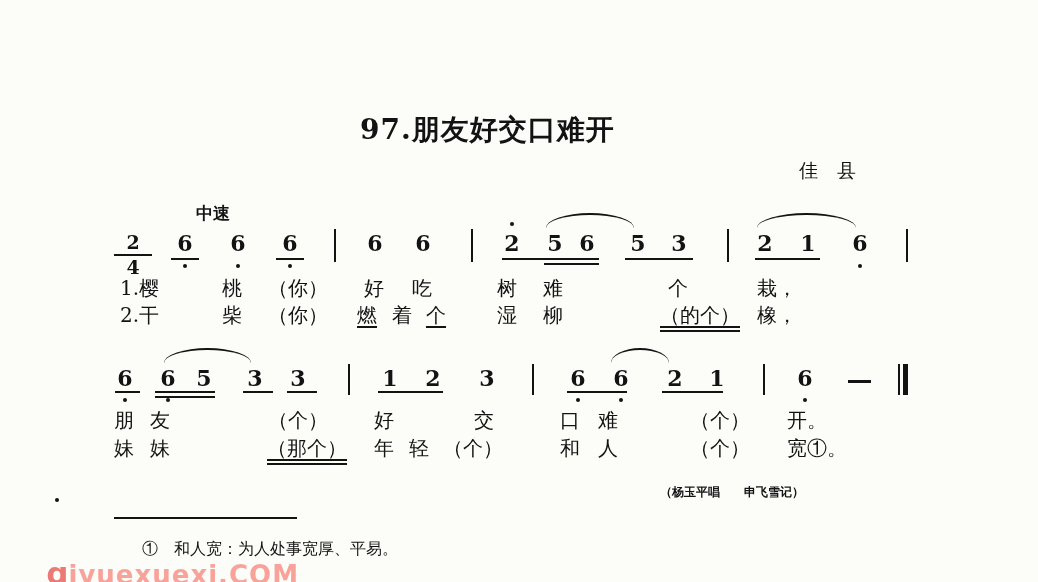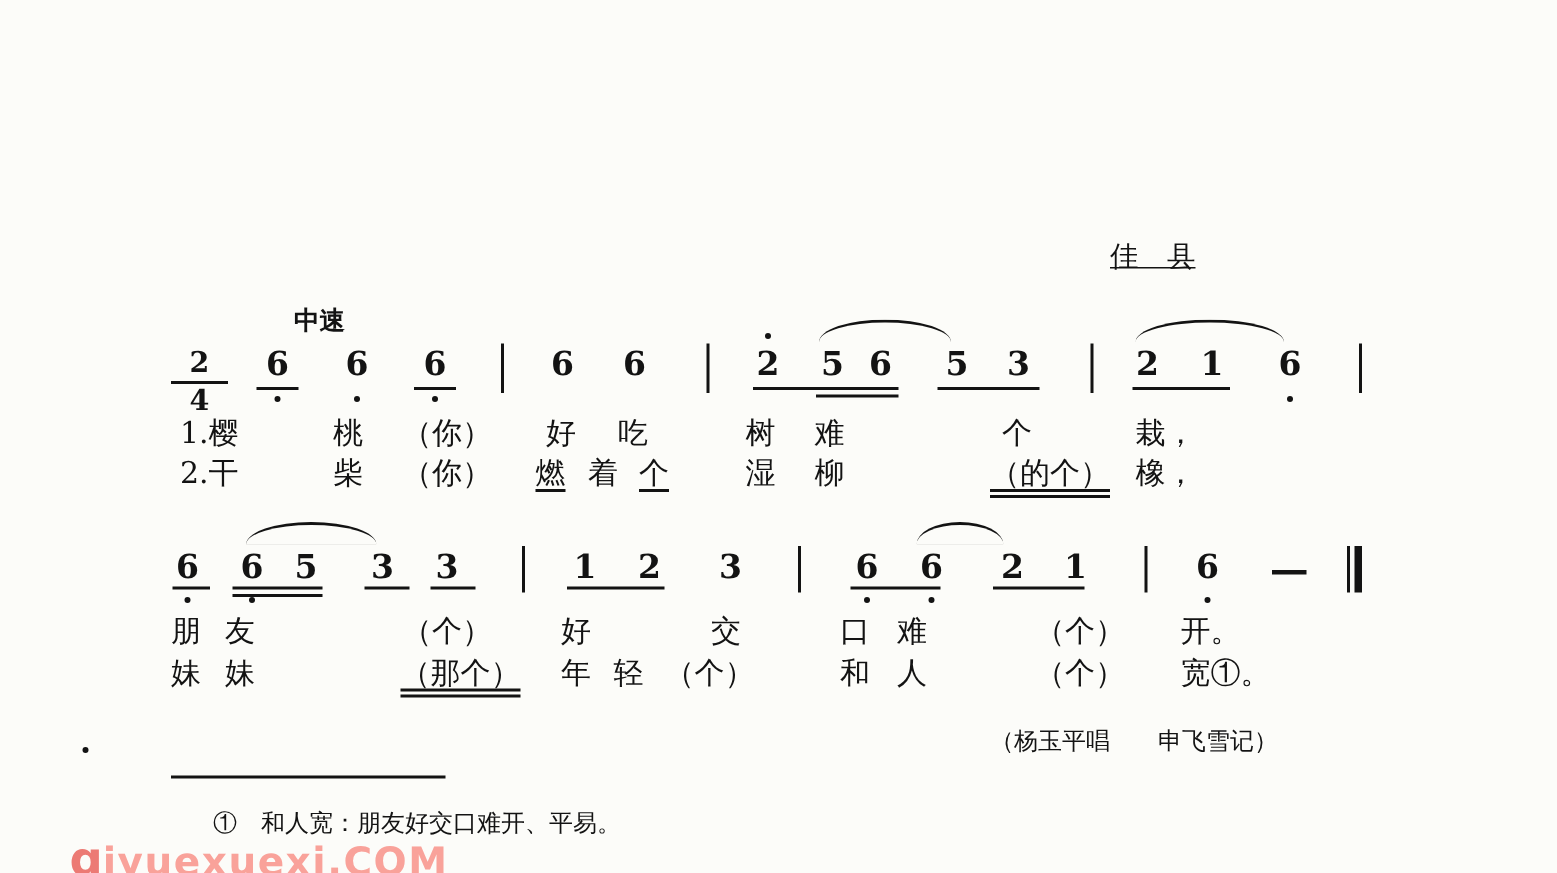--- a/index.html
+++ b/index.html
@@ -24,47 +24,48 @@
   .beam{position:absolute;height:2px;background:#131313;}
   .odot{position:absolute;width:4px;height:4px;background:#131313;border-radius:50%;transform:translateX(-50%);}
   .slur{position:absolute;height:13px;border-top:2px solid #131313;
         border-radius:100% 100% 0 0/200% 200% 0 0;}
   .dash{position:absolute;height:3px;background:#131313;}
   
   .lyr{position:absolute;font-size:20px;color:#131313;white-space:pre;line-height:1.1;}
   .lyr.u1{border-bottom:2px solid #131313;}
   .lyr.u2{border-bottom:6px double #131313;}
   
-  .attribution{font-size:16px;}
+  .attribution{font-size:12px;font-weight:bold;}
   .footrule{height:2px;background:#131313;}
   .footnote{font-size:16px;z-index:3;}
   .straydot{width:4px;height:4px;background:#131313;border-radius:50%;}
   
   .wm{z-index:1;font-family:"DejaVu Sans","Liberation Sans",sans-serif;font-weight:700;}
   .wm .lead{font-size:31px;color:#ec7a74;}
   .wm .rest{font-size:26px;color:#f9a29a;letter-spacing:1px;}
 </style>
 </head>
 <body>
 
 <div id="page">
 
+  <div class="abs title" style="left:360px;top:111px;">97.朋友好交口难开</div>
 
 
-  <div class="abs region" style="left:740px;top:158px;text-decoration:underline;">佳　县</div>
+  <div class="abs region" style="left:799px;top:158px;">佳　县</div>
   <div class="abs tempo" style="left:196px;top:202px;">中速</div>
 
   <div class="abs ts-num" style="left:133px;top:231px;">2</div>
   <div class="abs ts-line" style="left:114px;top:254px;width:38px;"></div>
   <div class="abs ts-den" style="left:133px;top:256px;">4</div>
 
   <div id="score-layer" class="abs" style="left:0;top:0;width:1038px;height:582px;"><div class="nd" style="left: 185px; top: 232px;">6</div><div class="odot" style="left: 185px; top: 264px;"></div><div class="nd" style="left: 238px; top: 232px;">6</div><div class="odot" style="left: 238px; top: 264px;"></div><div class="nd" style="left: 290px; top: 232px;">6</div><div class="odot" style="left: 290px; top: 264px;"></div><div class="nd" style="left: 375px; top: 232px;">6</div><div class="nd" style="left: 423px; top: 232px;">6</div><div class="nd" style="left: 512px; top: 232px;">2</div><div class="odot" style="left: 512px; top: 222px;"></div><div class="nd" style="left: 555px; top: 232px;">5</div><div class="nd" style="left: 587px; top: 232px;">6</div><div class="nd" style="left: 638px; top: 232px;">5</div><div class="nd" style="left: 679px; top: 232px;">3</div><div class="nd" style="left: 765px; top: 232px;">2</div><div class="nd" style="left: 808px; top: 232px;">1</div><div class="nd" style="left: 860px; top: 232px;">6</div><div class="odot" style="left: 860px; top: 264px;"></div><div class="bar" style="left: 334px; top: 229px; height: 33px; width: 2px;"></div><div class="bar" style="left: 471px; top: 229px; height: 33px; width: 2px;"></div><div class="bar" style="left: 727px; top: 229px; height: 33px; width: 2px;"></div><div class="bar" style="left: 906px; top: 229px; height: 33px; width: 2px;"></div><div class="beam" style="left: 171px; top: 258px; width: 28px;"></div><div class="beam" style="left: 276px; top: 258px; width: 28px;"></div><div class="beam" style="left: 502px; top: 258px; width: 97px;"></div><div class="beam" style="left: 544px; top: 263px; width: 55px;"></div><div class="beam" style="left: 625px; top: 258px; width: 68px;"></div><div class="beam" style="left: 755px; top: 258px; width: 65px;"></div><div class="slur" style="left: 546px; top: 213px; width: 88px;"></div><div class="slur" style="left: 757px; top: 213px; width: 99px;"></div><div class="nd" style="left: 125px; top: 367px;">6</div><div class="odot" style="left: 125px; top: 398px;"></div><div class="nd" style="left: 168px; top: 367px;">6</div><div class="odot" style="left: 168px; top: 398px;"></div><div class="nd" style="left: 204px; top: 367px;">5</div><div class="nd" style="left: 255px; top: 367px;">3</div><div class="nd" style="left: 298px; top: 367px;">3</div><div class="nd" style="left: 390px; top: 367px;">1</div><div class="nd" style="left: 433px; top: 367px;">2</div><div class="nd" style="left: 487px; top: 367px;">3</div><div class="nd" style="left: 578px; top: 367px;">6</div><div class="odot" style="left: 578px; top: 398px;"></div><div class="nd" style="left: 621px; top: 367px;">6</div><div class="odot" style="left: 621px; top: 398px;"></div><div class="nd" style="left: 675px; top: 367px;">2</div><div class="nd" style="left: 717px; top: 367px;">1</div><div class="nd" style="left: 805px; top: 367px;">6</div><div class="odot" style="left: 805px; top: 398px;"></div><div class="bar" style="left: 348px; top: 364px; height: 31px; width: 2px;"></div><div class="bar" style="left: 532px; top: 364px; height: 31px; width: 2px;"></div><div class="bar" style="left: 763px; top: 364px; height: 31px; width: 2px;"></div><div class="bar" style="left: 898px; top: 364px; height: 31px; width: 2px;"></div><div class="bar" style="left: 903px; top: 364px; height: 31px; width: 5px;"></div><div class="beam" style="left: 115px; top: 391px; width: 25px;"></div><div class="beam" style="left: 155px; top: 391px; width: 60px;"></div><div class="beam" style="left: 155px; top: 396px; width: 60px;"></div><div class="beam" style="left: 243px; top: 391px; width: 30px;"></div><div class="beam" style="left: 287px; top: 391px; width: 30px;"></div><div class="beam" style="left: 378px; top: 391px; width: 65px;"></div><div class="beam" style="left: 567px; top: 391px; width: 60px;"></div><div class="beam" style="left: 662px; top: 391px; width: 61px;"></div><div class="slur" style="left: 164px; top: 348px; width: 87px;"></div><div class="slur" style="left: 611px; top: 348px; width: 58px;"></div><div class="dash" style="left: 848px; top: 380px; width: 23px;"></div><div class="lyr" style="left: 120px; top: 277px;">1.樱</div><div class="lyr" style="left: 222px; top: 277px;">桃</div><div class="lyr" style="left: 268px; top: 277px;">（你）</div><div class="lyr" style="left: 364px; top: 277px;">好</div><div class="lyr" style="left: 412px; top: 277px;">吃</div><div class="lyr" style="left: 497px; top: 277px;">树</div><div class="lyr" style="left: 543px; top: 277px;">难</div><div class="lyr" style="left: 668px; top: 277px;">个</div><div class="lyr" style="left: 757px; top: 277px;">栽，</div><div class="lyr" style="left: 120px; top: 304px;">2.干</div><div class="lyr" style="left: 222px; top: 304px;">柴</div><div class="lyr" style="left: 268px; top: 304px;">（你）</div><div class="lyr u1" style="left: 357px; top: 304px;">燃</div><div class="lyr" style="left: 392px; top: 304px;">着</div><div class="lyr u1" style="left: 426px; top: 304px;">个</div><div class="lyr" style="left: 497px; top: 304px;">湿</div><div class="lyr" style="left: 543px; top: 304px;">柳</div><div class="lyr u2" style="left: 660px; top: 304px;">（的个）</div><div class="lyr" style="left: 757px; top: 304px;">橡，</div><div class="lyr" style="left: 114px; top: 409px;">朋</div><div class="lyr" style="left: 150px; top: 409px;">友</div><div class="lyr" style="left: 268px; top: 409px;">（个）</div><div class="lyr" style="left: 374px; top: 409px;">好</div><div class="lyr" style="left: 474px; top: 409px;">交</div><div class="lyr" style="left: 560px; top: 409px;">口</div><div class="lyr" style="left: 598px; top: 409px;">难</div><div class="lyr" style="left: 690px; top: 409px;">（个）</div><div class="lyr" style="left: 787px; top: 409px;">开。</div><div class="lyr" style="left: 114px; top: 437px;">妹</div><div class="lyr" style="left: 150px; top: 437px;">妹</div><div class="lyr u2" style="left: 267px; top: 437px;">（那个）</div><div class="lyr" style="left: 374px; top: 437px;">年</div><div class="lyr" style="left: 409px; top: 437px;">轻</div><div class="lyr" style="left: 443px; top: 437px;">（个）</div><div class="lyr" style="left: 560px; top: 437px;">和</div><div class="lyr" style="left: 598px; top: 437px;">人</div><div class="lyr" style="left: 690px; top: 437px;">（个）</div><div class="lyr" style="left: 787px; top: 437px;">宽①。</div></div>
 
   <div class="abs attribution" style="left:660px;top:484px;">（杨玉平唱　　申飞雪记）</div>
   <div class="abs straydot" style="left:55px;top:498px;"></div>
   <div class="abs footrule" style="left:114px;top:517px;width:183px;"></div>
-  <div class="abs footnote" style="left:142px;top:539px;">①　和人宽：朋友好交口难开、平易。</div>
+  <div class="abs footnote" style="left:142px;top:539px;">①　和人宽：为人处事宽厚、平易。</div>
 
   <div class="abs wm" style="left:24px;top:536px;">
     <span class="lead">q</span><span class="rest">iyuexuexi.COM</span>
   </div>
 
 </div>
 
 </body></html>

